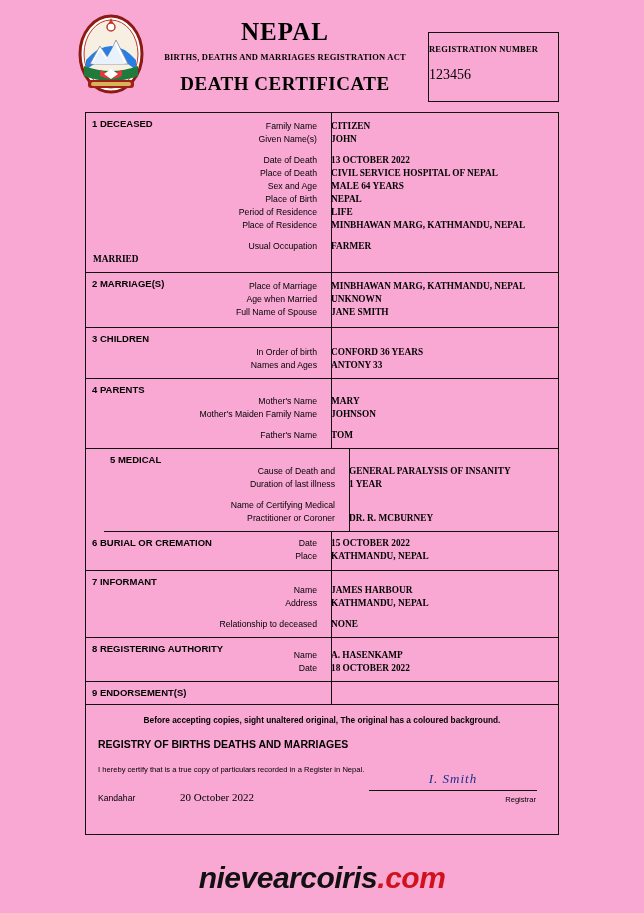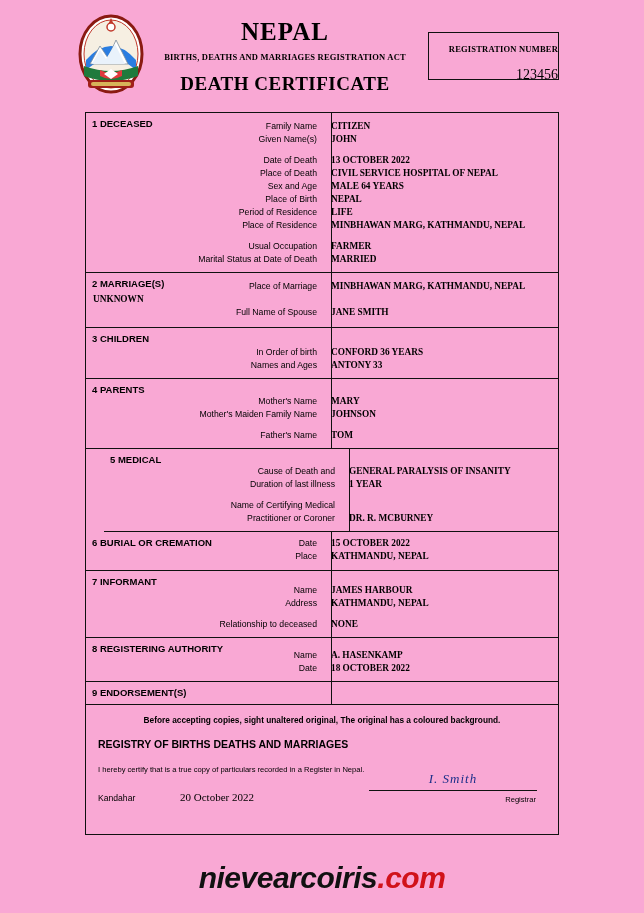--- a/index.html
+++ b/index.html
@@ -63,23 +63,23 @@
     font-size: 19px;
     margin: 11px 0 0 0;
     letter-spacing: 0.5px;
   }
 
   .regbox {
     position: absolute;
     left: 428px;
     top: 32px;
     width: 131px;
-    height: 48px;
+    height: 70px;
     border: 1px solid #111;
-    text-align: right;
+    text-align: left;
     box-sizing: border-box;
   }
   .regbox .reg-label {
     font-family: "Liberation Serif", serif;
     font-weight: bold;
     font-size: 8.5px;
     margin-top: 11px;
     letter-spacing: 0.2px;
   }
   .regbox .reg-value {
@@ -310,35 +310,35 @@
         <div class="row">
           <div class="lbl">Place of Residence</div>
           <div class="val">MINBHAWAN MARG, KATHMANDU, NEPAL</div>
         </div>
         <div class="spacer-8"></div>
         <div class="row">
           <div class="lbl">Usual Occupation</div>
           <div class="val">FARMER</div>
         </div>
         <div class="row pad-bottom">
-          <div class="lbl">Marital Status at Date of Death</div>
           <div class="val">MARRIED</div>
         </div>
       </div>
     </div>
 
     <div class="section" style="min-height:54px;">
       <div class="divider"></div>
       <div class="head-inline">2 MARRIAGE(S)</div>
       <div class="rows" style="padding-top:7px;">
         <div class="row">
           <div class="lbl">Place of Marriage</div>
           <div class="val">MINBHAWAN MARG, KATHMANDU, NEPAL</div>
         </div>
         <div class="row">
+          <div class="lbl">Age when Married</div>
           <div class="val">UNKNOWN</div>
         </div>
         <div class="row pad-bottom">
           <div class="lbl">Full Name of Spouse</div>
           <div class="val">JANE SMITH</div>
         </div>
       </div>
     </div>
 
     <div class="section" style="min-height:46px;">

